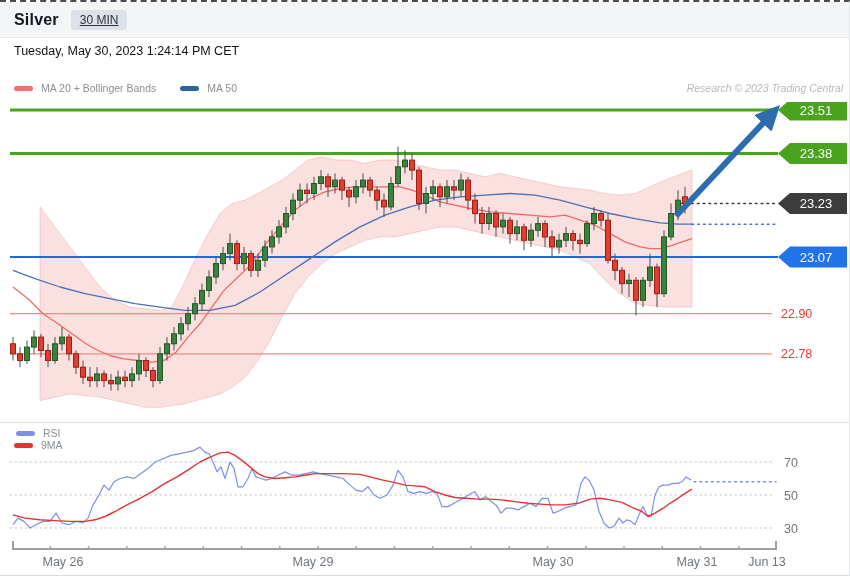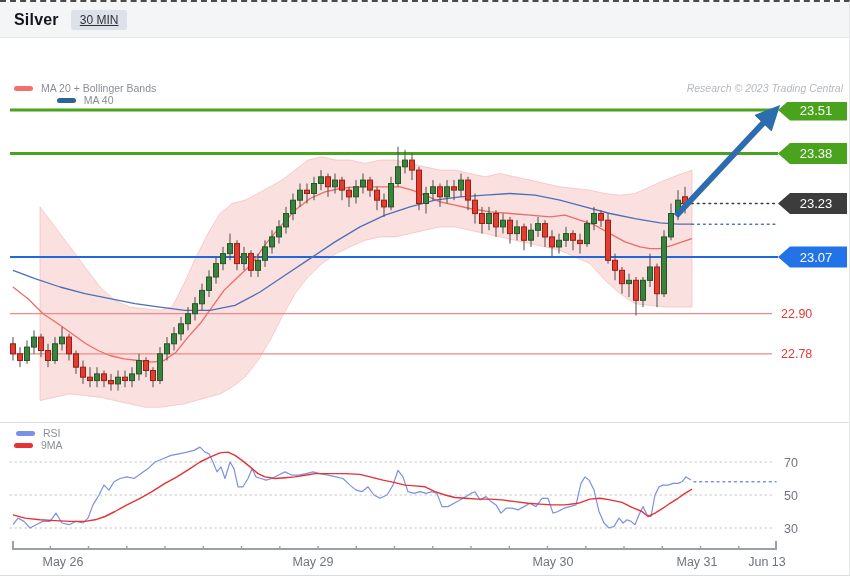--- a/index.html
+++ b/index.html
@@ -16,50 +16,51 @@
     background:#f4f5f6;border-bottom:1px solid #e7e9eb;
     display:flex;align-items:center;padding-left:14px;box-sizing:border-box;
   }
   .title{font-size:16px;font-weight:bold;color:#15151f;letter-spacing:.2px;}
   .tf-badge{
     margin-left:12px;background:#dde1e9;color:#2f3237;font-size:12px;
     padding:3px 9px;border-radius:3px;text-decoration:underline;
   }
   .date-line{position:absolute;top:42px;left:14px;font-size:12.5px;color:#101114;}
   .legend{position:absolute;left:14px;display:flex;align-items:center;font-size:10.5px;color:#8a8f94;}
-  .legend.main{top:80px;flex-direction:column;}
+  .legend.main{top:80px;}
   .legend.rsi{top:425px;flex-direction:column;}
   .legend .item{display:flex;align-items:center;margin-right:24px;}
   .swatch{width:19px;height:5px;border-radius:2.5px;margin-right:8px;background:#ccc;}
   .credit{position:absolute;top:80px;right:6px;font-size:10.5px;color:#b5b9bd;font-style:italic;}
   .rsi-sep{position:absolute;top:420px;left:0;width:100%;height:0;border-top:1px solid #dcdfe2;}
   svg{position:absolute;left:0;display:block;}
   #main-svg{top:100px;}
   #rsi-svg{top:420px;}
   svg text{font-family:"Liberation Sans",sans-serif;}
 </style>
 </head>
 <body>
 
 <div class="frame">
 
   <div class="top-band">
     <span class="title">Silver</span>
     <span class="tf-badge">30 MIN</span>
   </div>
 
+  <div class="date-line">Tuesday, May 30, 2023 1:24:14 PM CET</div>
 
   <div class="legend main">
     <span class="item">
       <span class="swatch" style="background: rgb(242, 112, 109);"></span>
       <span>MA 20 + Bollinger Bands</span>
     </span>
     <span class="item">
       <span class="swatch" style="background: rgb(45, 99, 151);"></span>
-      <span>MA 40</span>
+      <span>MA 50</span>
     </span>
   </div>
 
   <div class="credit">Research © 2023 Trading Central</div>
 
   <svg id="main-svg" width="850" height="320" viewBox="0 100 850 320">
       <g>
         <polygon points="40,204.9 55,224.9 70,244.9 85,265.0 100,285.0 115,298.4 130,305.1 145,306.7 160,308.4 172,305.1 184,281.7 196,255.0 208,231.6 220,211.5 232,201.5 245,198.2 258,191.5 270,184.8 282,178.1 295,168.1 308,158.1 322,154.8 336,158.1 350,158.1 365,161.4 380,158.1 395,158.1 410,161.4 425,164.8 440,168.1 455,168.1 470,171.5 485,174.8 500,171.5 515,174.8 530,178.1 545,181.5 560,184.8 575,186.5 590,188.2 605,191.5 620,193.2 635,191.5 650,184.8 665,178.1 678,173.1 692,168.1 692,305.1 678,305.1 665,305.1 650,303.4 635,301.7 620,291.7 605,278.3 590,261.6 575,255.0 560,248.3 545,244.9 530,241.6 515,238.3 500,234.9 485,231.6 470,228.2 455,224.9 440,224.9 425,228.2 410,231.6 395,234.9 380,234.9 365,238.3 350,244.9 336,251.6 322,261.6 308,275.0 295,291.7 282,315.1 270,338.5 258,358.5 245,375.2 232,385.2 220,391.9 208,395.2 196,398.6 184,401.9 172,403.6 160,405.3 145,405.3 130,401.9 115,398.6 100,395.2 85,393.6 70,391.9 55,395.2 40,398.6" fill="#f5b6b6" fill-opacity="0.42" stroke="#f2b4b4" stroke-opacity="0.6"></polygon>
       </g>
       <g>

